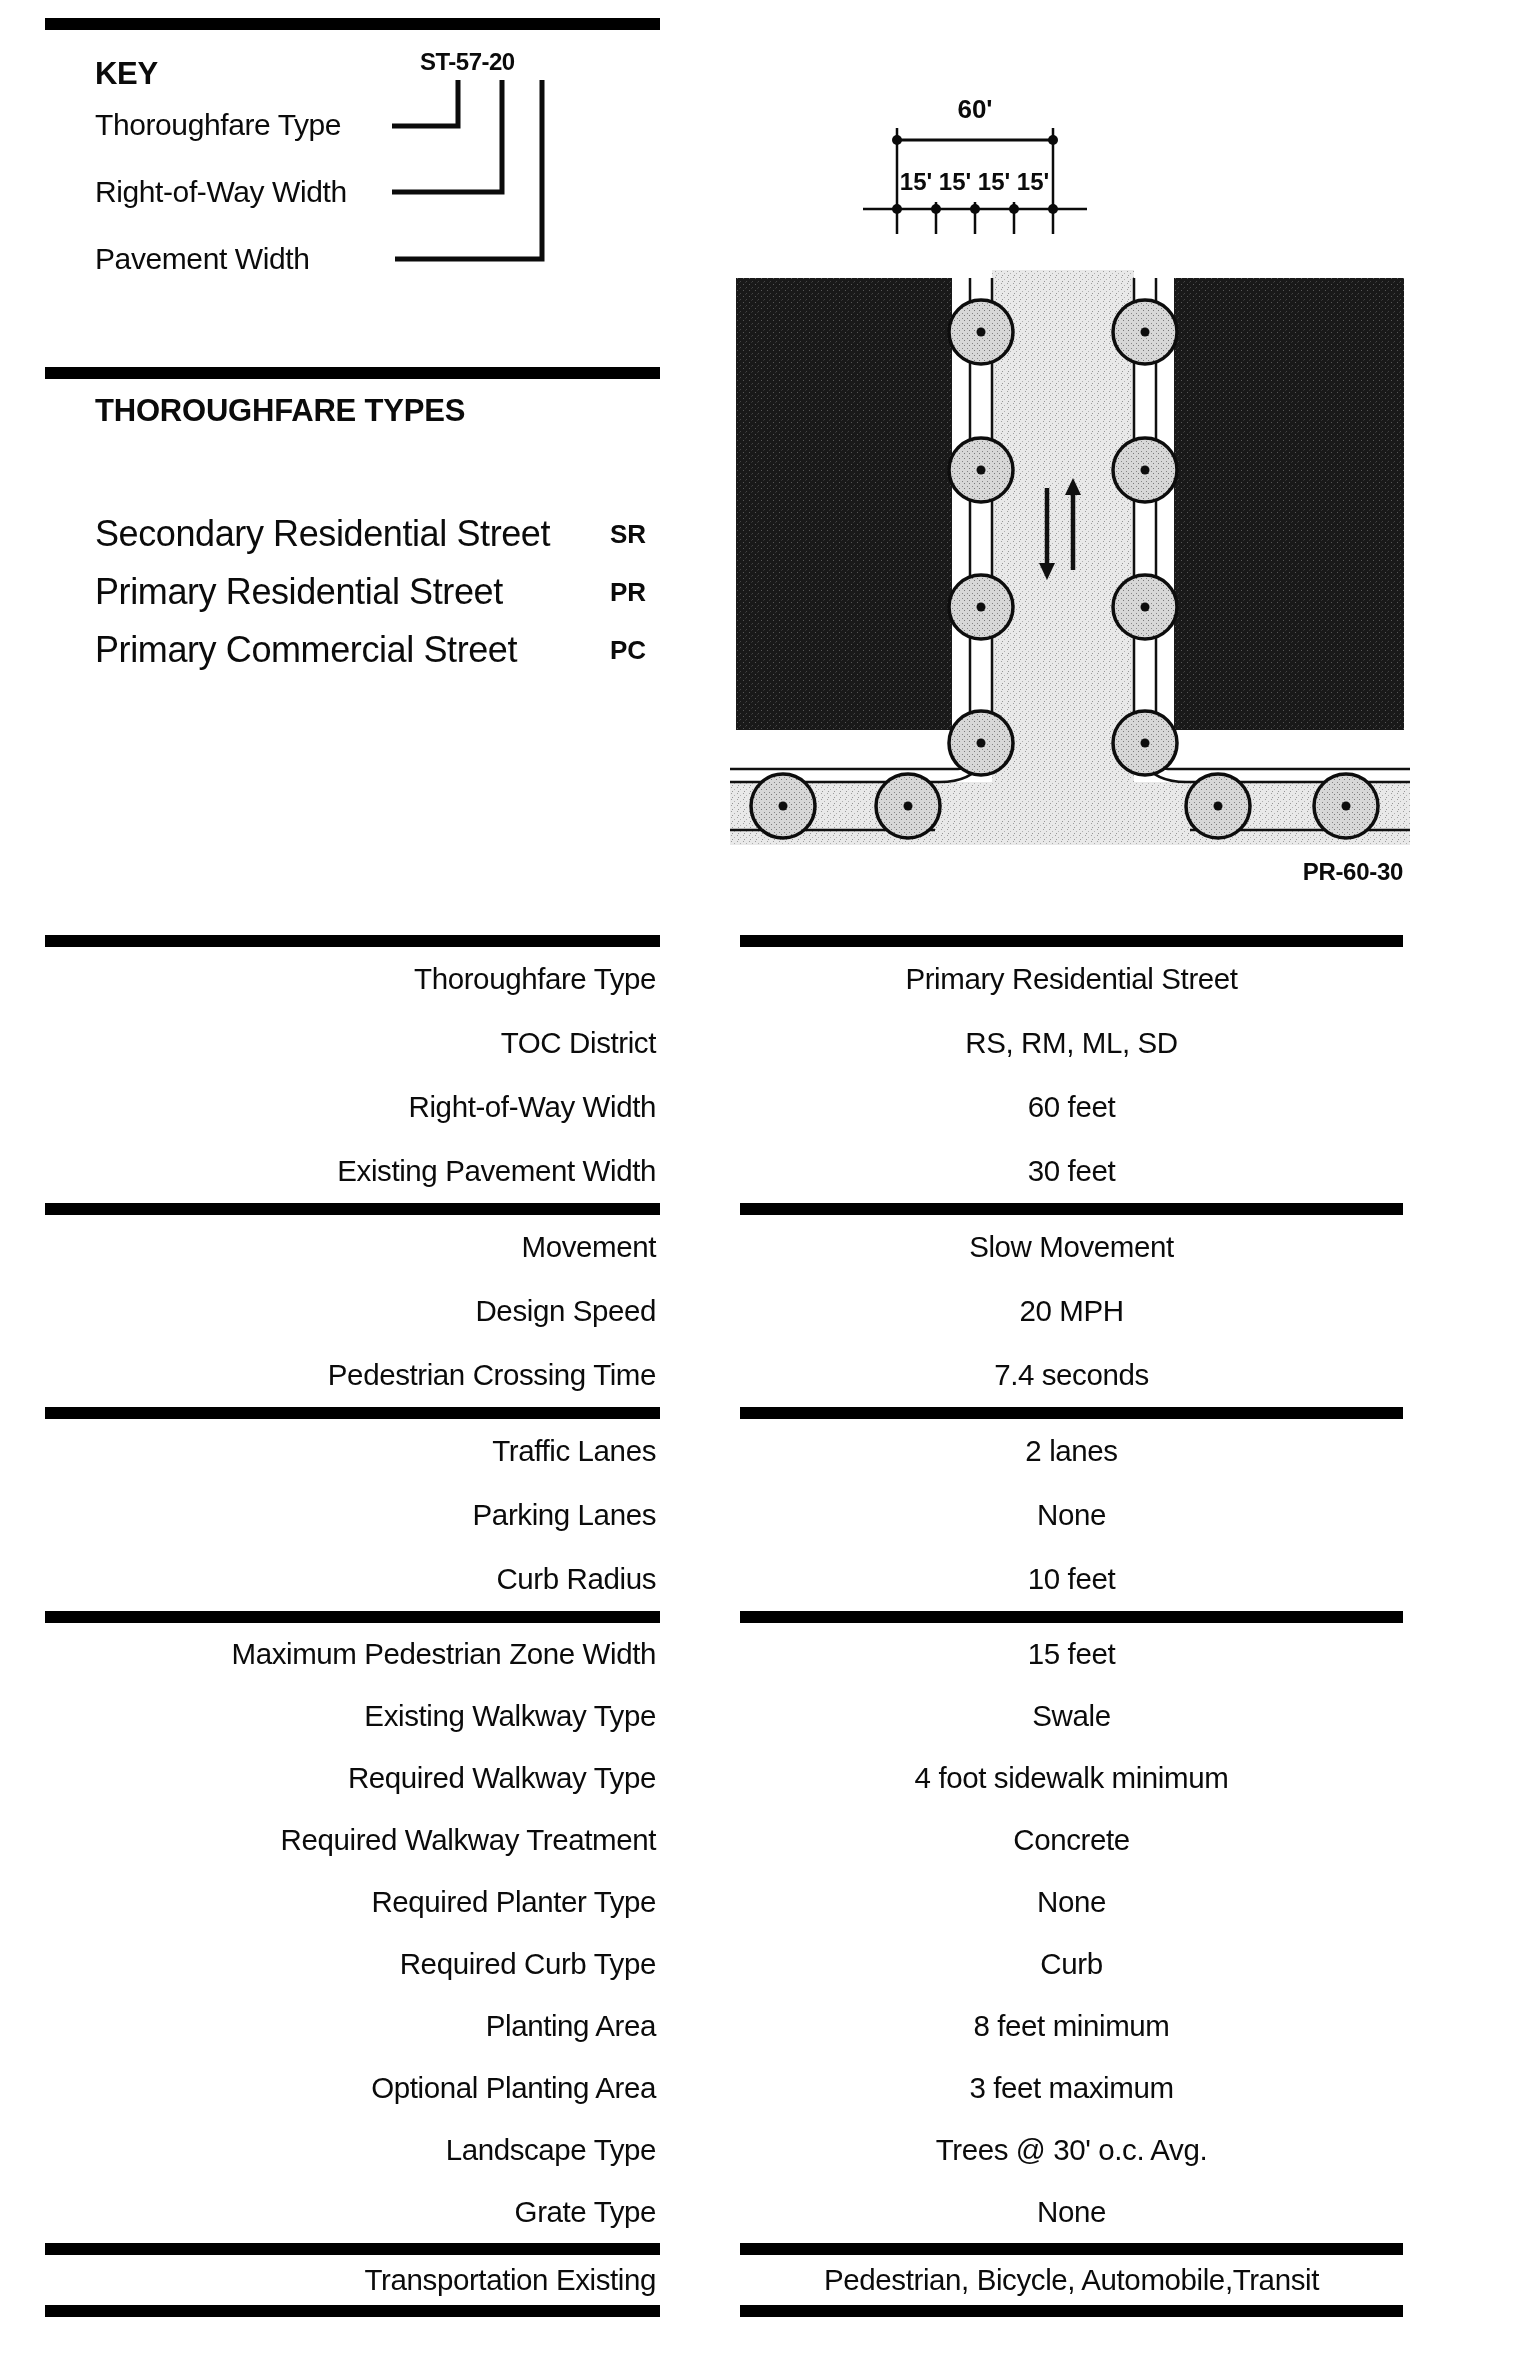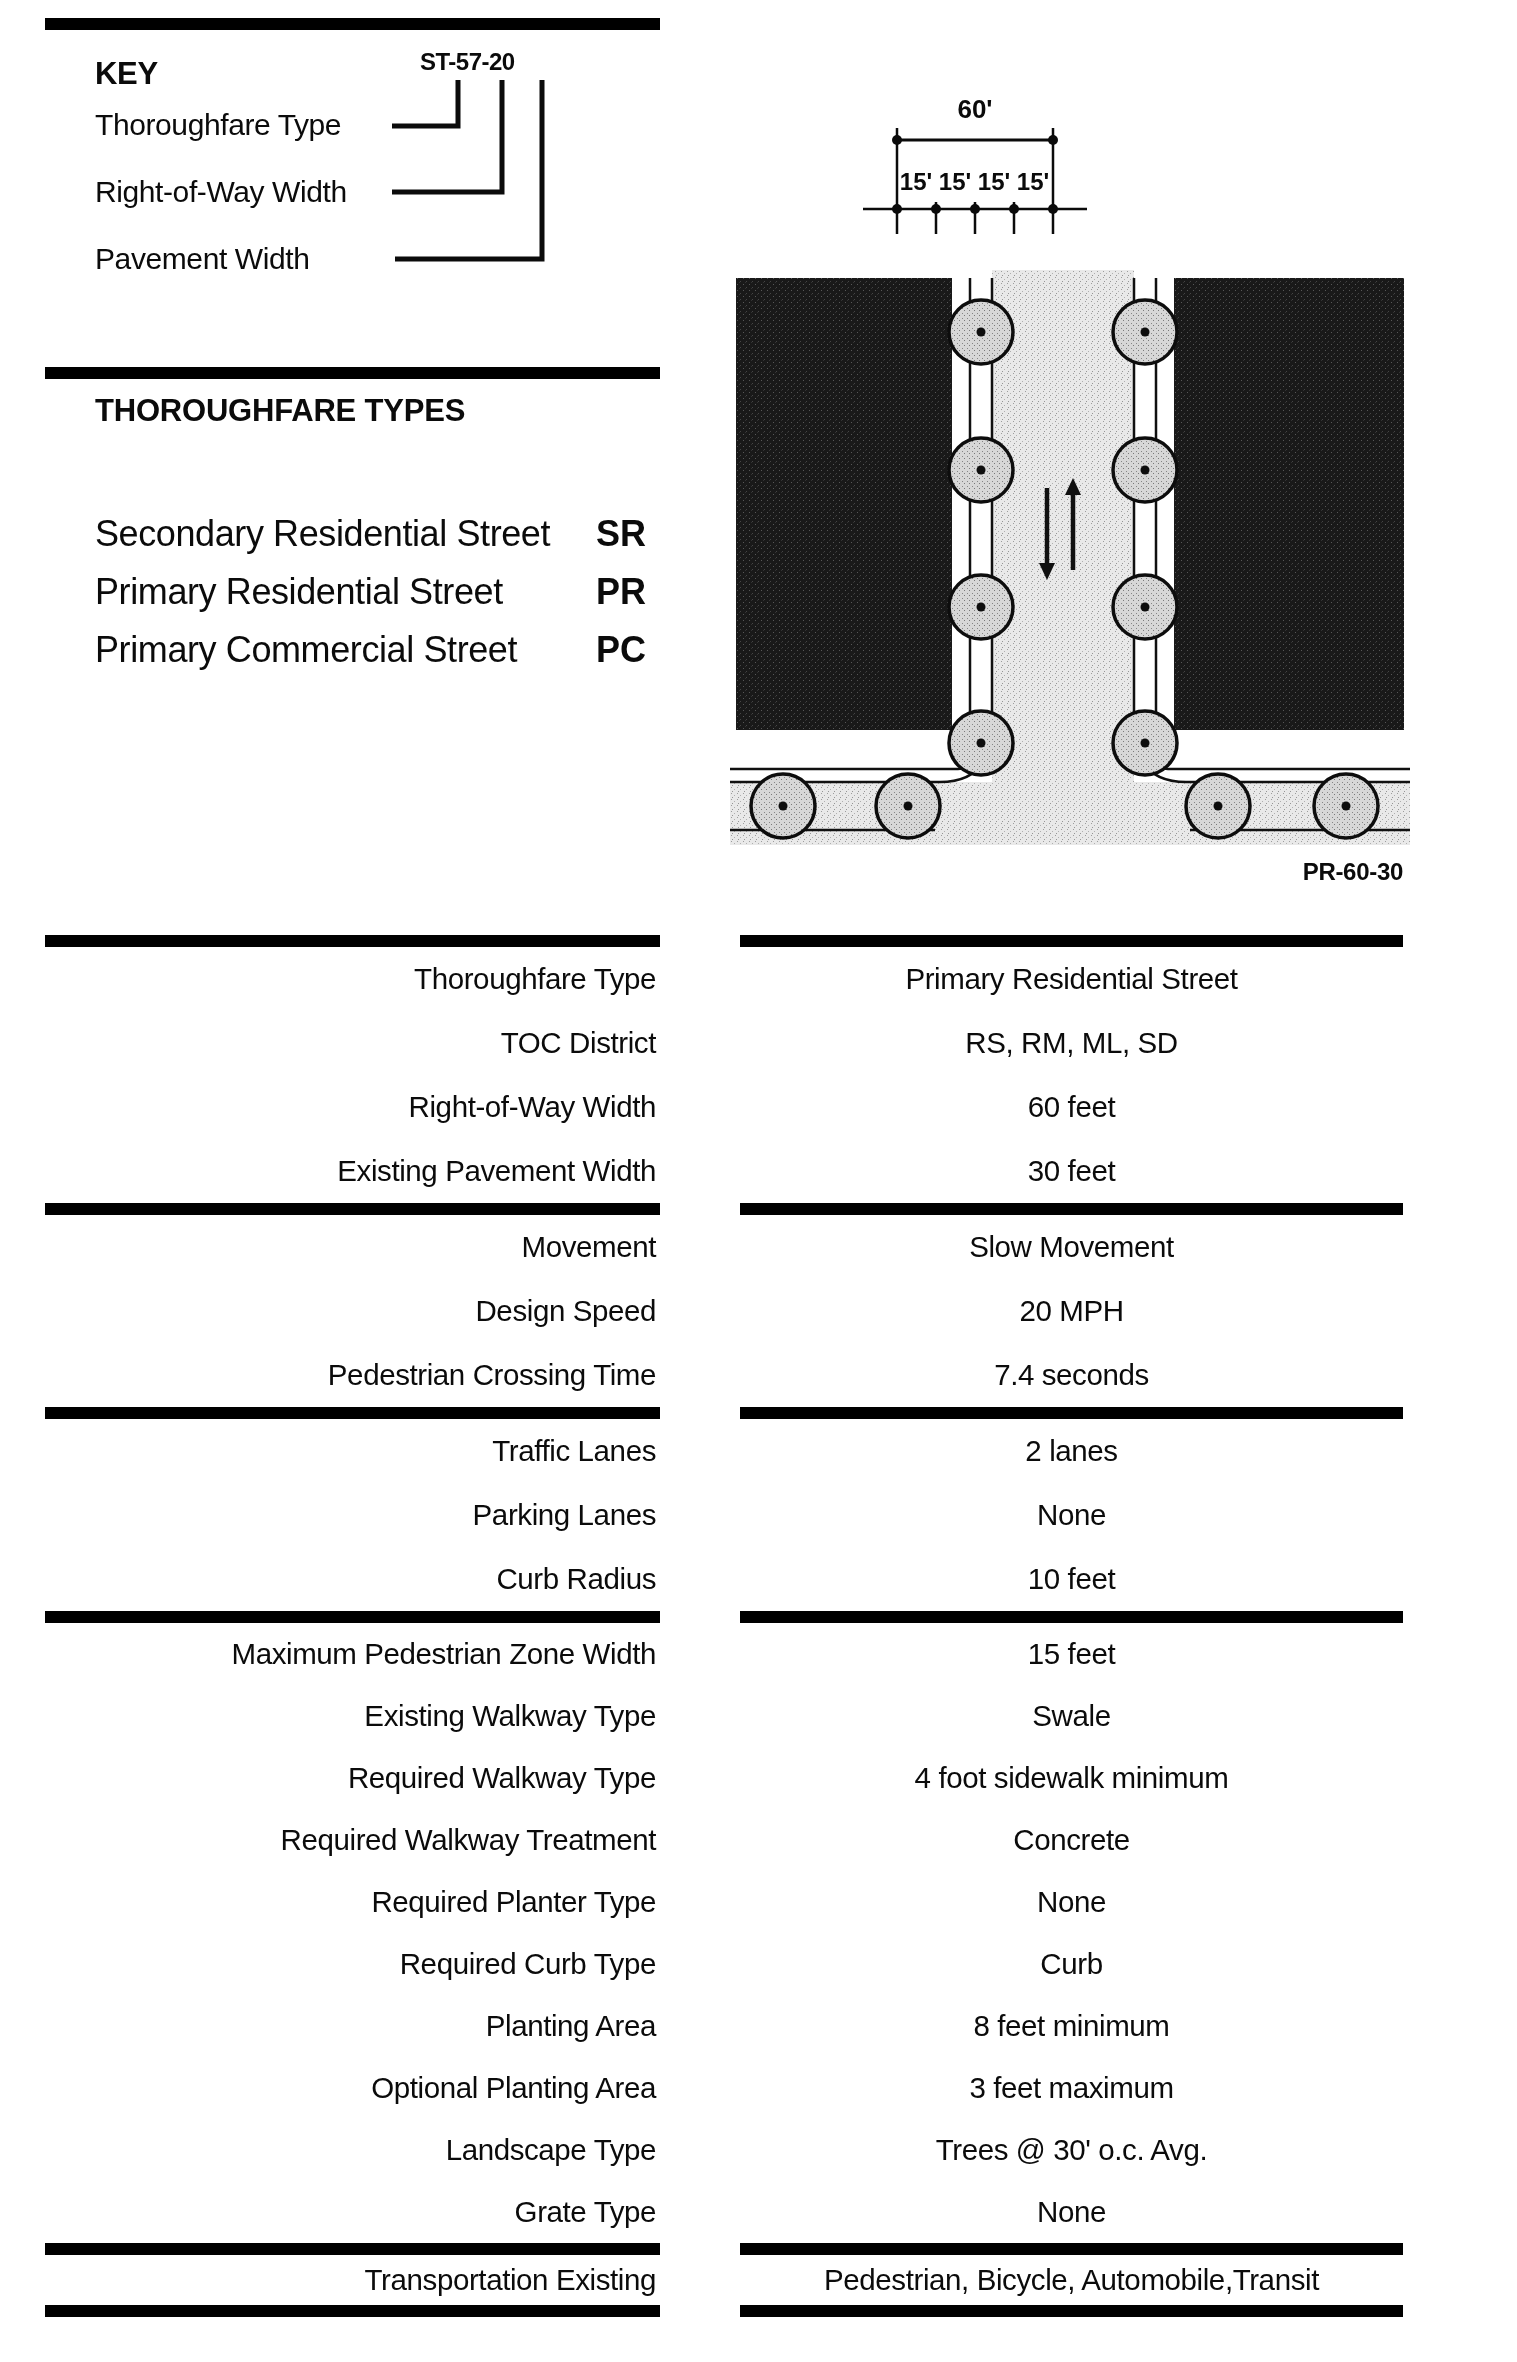--- a/index.html
+++ b/index.html
@@ -12,21 +12,21 @@
   .key-title{left:50px;top:30px;font-size:31px;font-weight:700;letter-spacing:-.3px;margin-top:8px;}
   .key-code{left:375px;top:30px;font-size:24px;font-weight:700;letter-spacing:-.5px;}
   .key-label{left:50px;font-size:30px;letter-spacing:-.4px;}
   .key-svg{left:0;top:0;width:615px;height:265px;}
   
   .types-block{left:45px;top:345px;width:615px;height:380px;margin-top:22px;}
   .types-title{left:50px;top:26px;font-size:31px;font-weight:700;letter-spacing:-.2px;}
   .types-list{left:0;top:138px;width:601px;}
   .type-row{display:flex;justify-content:space-between;align-items:center;height:58px;padding-left:50px;}
   .type-name{font-size:36px;letter-spacing:-.4px;}
-  .type-code{font-size:36px;font-weight:700;}
+  .type-code{font-size:26px;font-weight:700;}
   
   .dim-svg{left:855px;top:82px;width:240px;height:168px;}
   .dim-svg text{font-family:"Liberation Sans",sans-serif;font-weight:700;fill:#0b0b0b;}
   .plan-svg{left:730px;top:270px;width:680px;height:575px;}
   .plan-title{left:740px;top:858px;width:663px;text-align:right;font-size:24px;font-weight:700;letter-spacing:-.3px;}
   
   .tcol{top:935px;}
   .tcol.left{left:45px;width:615px;}
   .tcol.right{left:740px;width:663px;}
   .trow{height:64px;display:flex;align-items:center;font-size:29.5px;letter-spacing:-.4px;}

